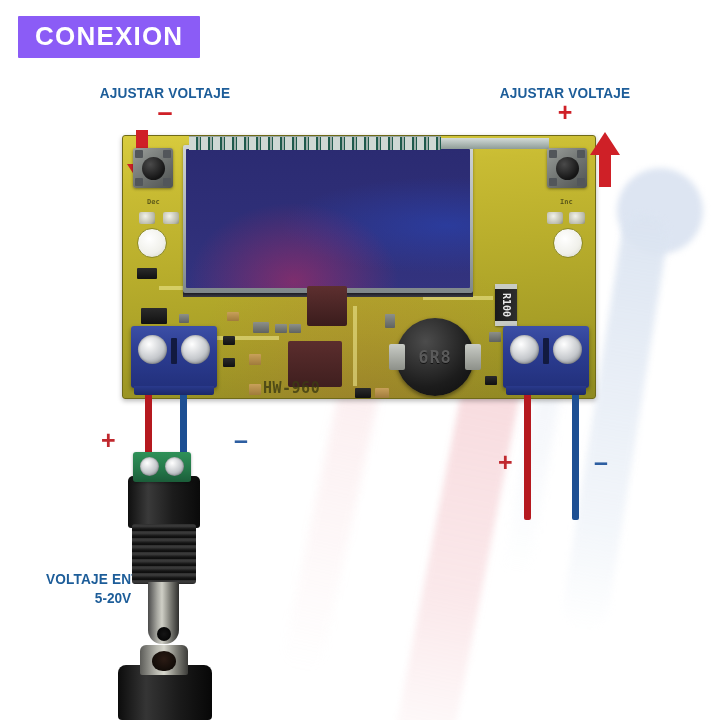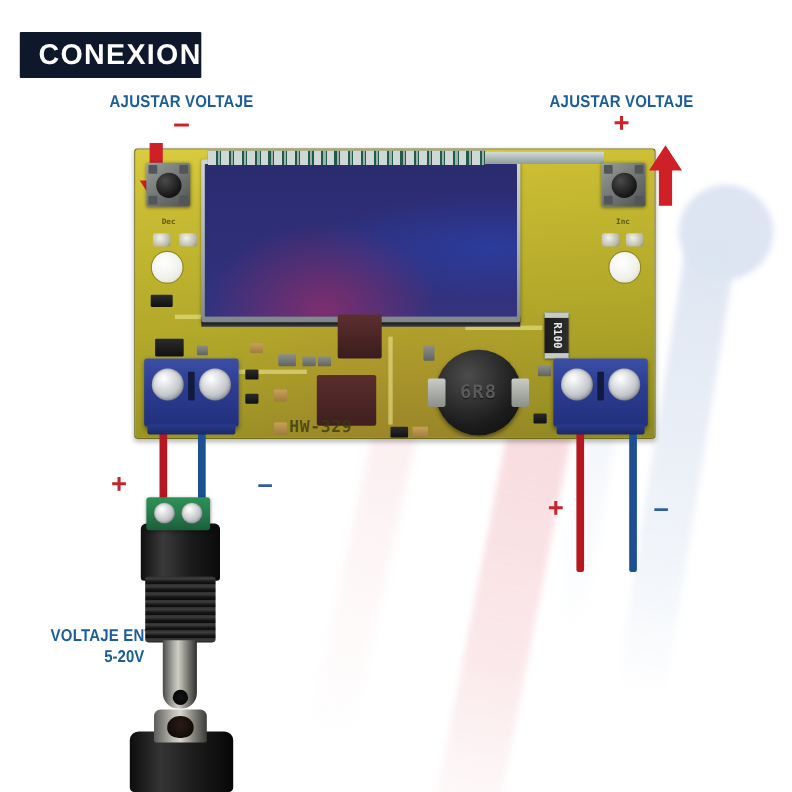--- a/index.html
+++ b/index.html
@@ -59,23 +59,23 @@
     background: linear-gradient(to bottom, rgba(226,233,244,.7), rgba(255,255,255,0));
     transform: rotate(10deg);
     transform-origin: top center;
     border-radius: 14px;
     filter: blur(4px);
   }
 
   
   #banner {
     position: absolute;
-    left: 18px; top: 29px;
-    background: #0f172a;
-    padding: 7px 0 9px 17px;
+    left: 18px; top: 16px;
+    background: #8b5cf6;
+    padding: 7px 17px 9px 17px;
     border-radius: 1px;
   }
   #banner .title {
     color: #ffffff;
     font-size: 26px;
     font-weight: bold;
     letter-spacing: 1.2px;
     line-height: 1;
     font-family: "Liberation Sans", sans-serif;
   }
@@ -487,21 +487,21 @@
         <span>R100</span>
       </div>
 
       <div class="inductor">
         <div class="body"></div>
         <div class="pad pl"></div>
         <div class="pad pr"></div>
         <div class="code">6R8</div>
       </div>
 
-      <div class="silk">HW-329</div>
+      <div class="silk">HW-960</div>
 
       <div class="term term-in">
         <span class="screw s1"></span>
         <span class="slot"></span>
         <span class="screw s2"></span>
         <span class="lip"></span>
       </div>
       <div class="term term-out">
         <span class="screw s1"></span>
         <span class="slot"></span>

